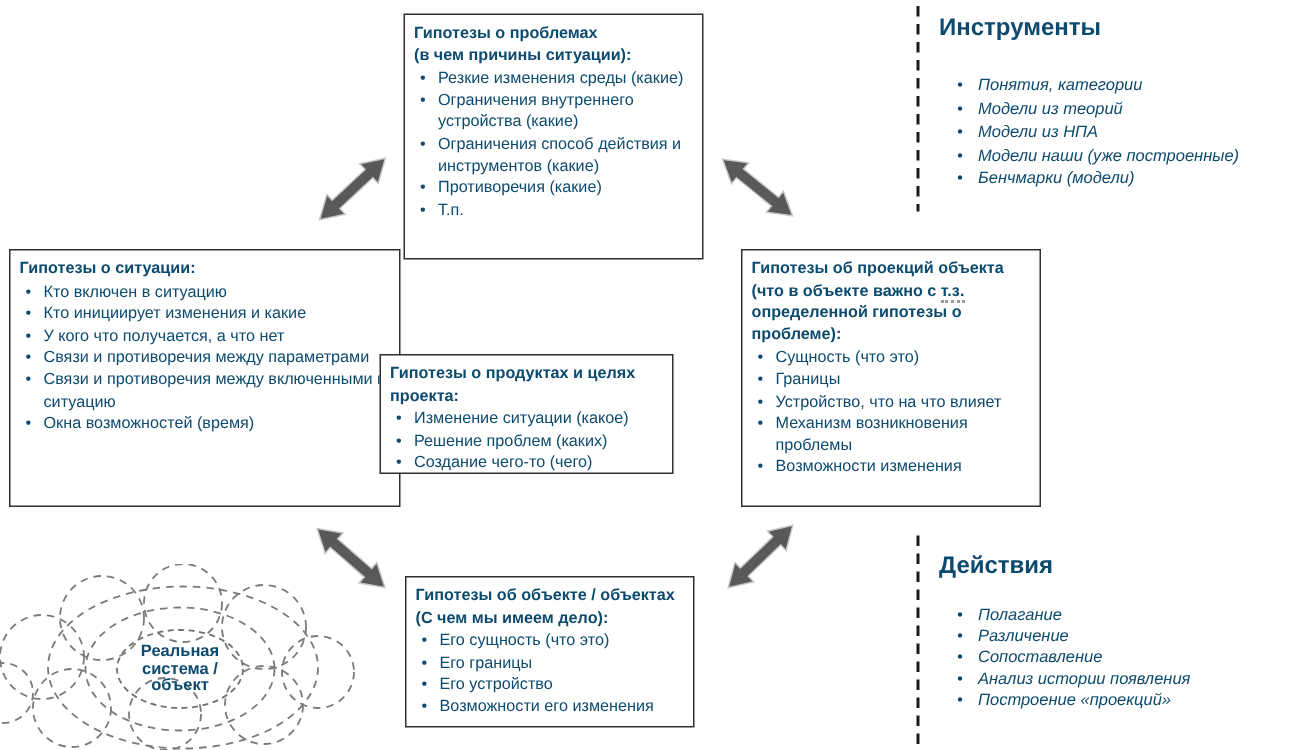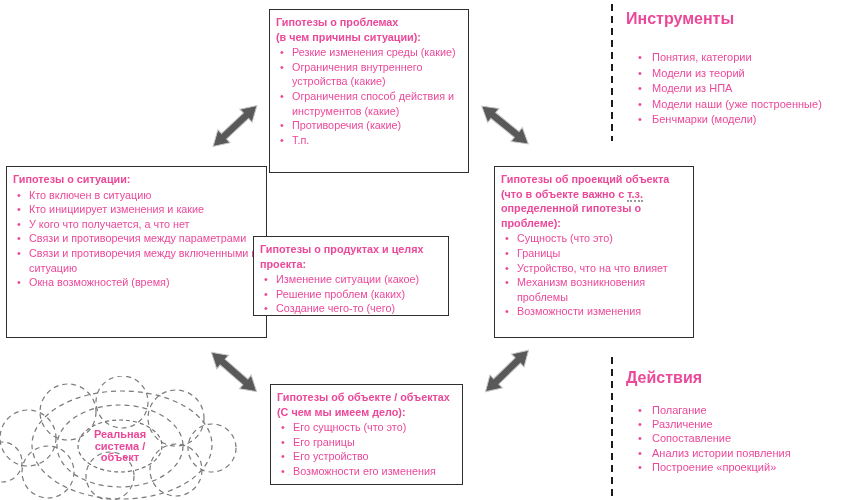--- a/index.html
+++ b/index.html
@@ -1,18 +1,18 @@
 <!DOCTYPE html>
 <html><head>
 <meta charset="utf-8">
 <style>
   html,body { margin:0; padding:0; background:#ffffff; }
   .canvas {
     position:relative; width:863px; height:500px; background:#ffffff;
-    font-family:"Liberation Sans", sans-serif; color:#ec4899; overflow:hidden;
+    font-family:"Liberation Sans", sans-serif; color:#0c4a6e; overflow:hidden;
   }
   
   .box {
     position:absolute; background:#ffffff; border:1.4px solid #2f2f2f;
     box-sizing:border-box; font-size:10.8px; line-height:14.6px;
     padding:5px 4px 4px 6px;
   }
   .box-title { font-weight:bold; white-space:pre-line; }
   ul.blist { list-style:none; margin:1px 0 0; padding:0 0 0 4px; }
   ul.blist li { position:relative; padding-left:12px; }
@@ -33,21 +33,21 @@
   
   #divider { position:absolute; left:604px; top:0; width:16px; height:500px; }
   
   .side-block { position:absolute; left:626px; width:232px; font-size:11px; }
   #tools   { top:12px; }
   #actions { top:371px; }
   .side-title { font-weight:bold; font-size:16px; line-height:14px; }
   ul.side-list { list-style:none; padding:0 0 0 12px; }
   #tools   ul.side-list { margin:24px 0 0; }
   #actions ul.side-list { margin:18px 0 0; }
-  ul.side-list li { position:relative; padding-left:14px; }
+  ul.side-list li { position:relative; padding-left:14px;font-style:italic; }
   #tools   ul.side-list li { line-height:15.5px; }
   #actions ul.side-list li { line-height:14.2px; }
   ul.side-list li::before { content:"•"; position:absolute; left:0; top:0; }
   
   #cloud { position:absolute; left:-10px; top:376px; width:252px; height:126px; }
   #cloud ellipse, #cloud circle { fill:none; stroke:#7a7a7a; stroke-width:1.2; stroke-dasharray:5 4; }
   #cloud .center-blob { stroke:#6f6f6f; stroke-dasharray:4 3; }
   .cloud-label {
     position:absolute; left:88px; top:429px; width:64px; text-align:center;
     font-size:11px; font-weight:bold; line-height:11.5px; white-space:pre-line;

